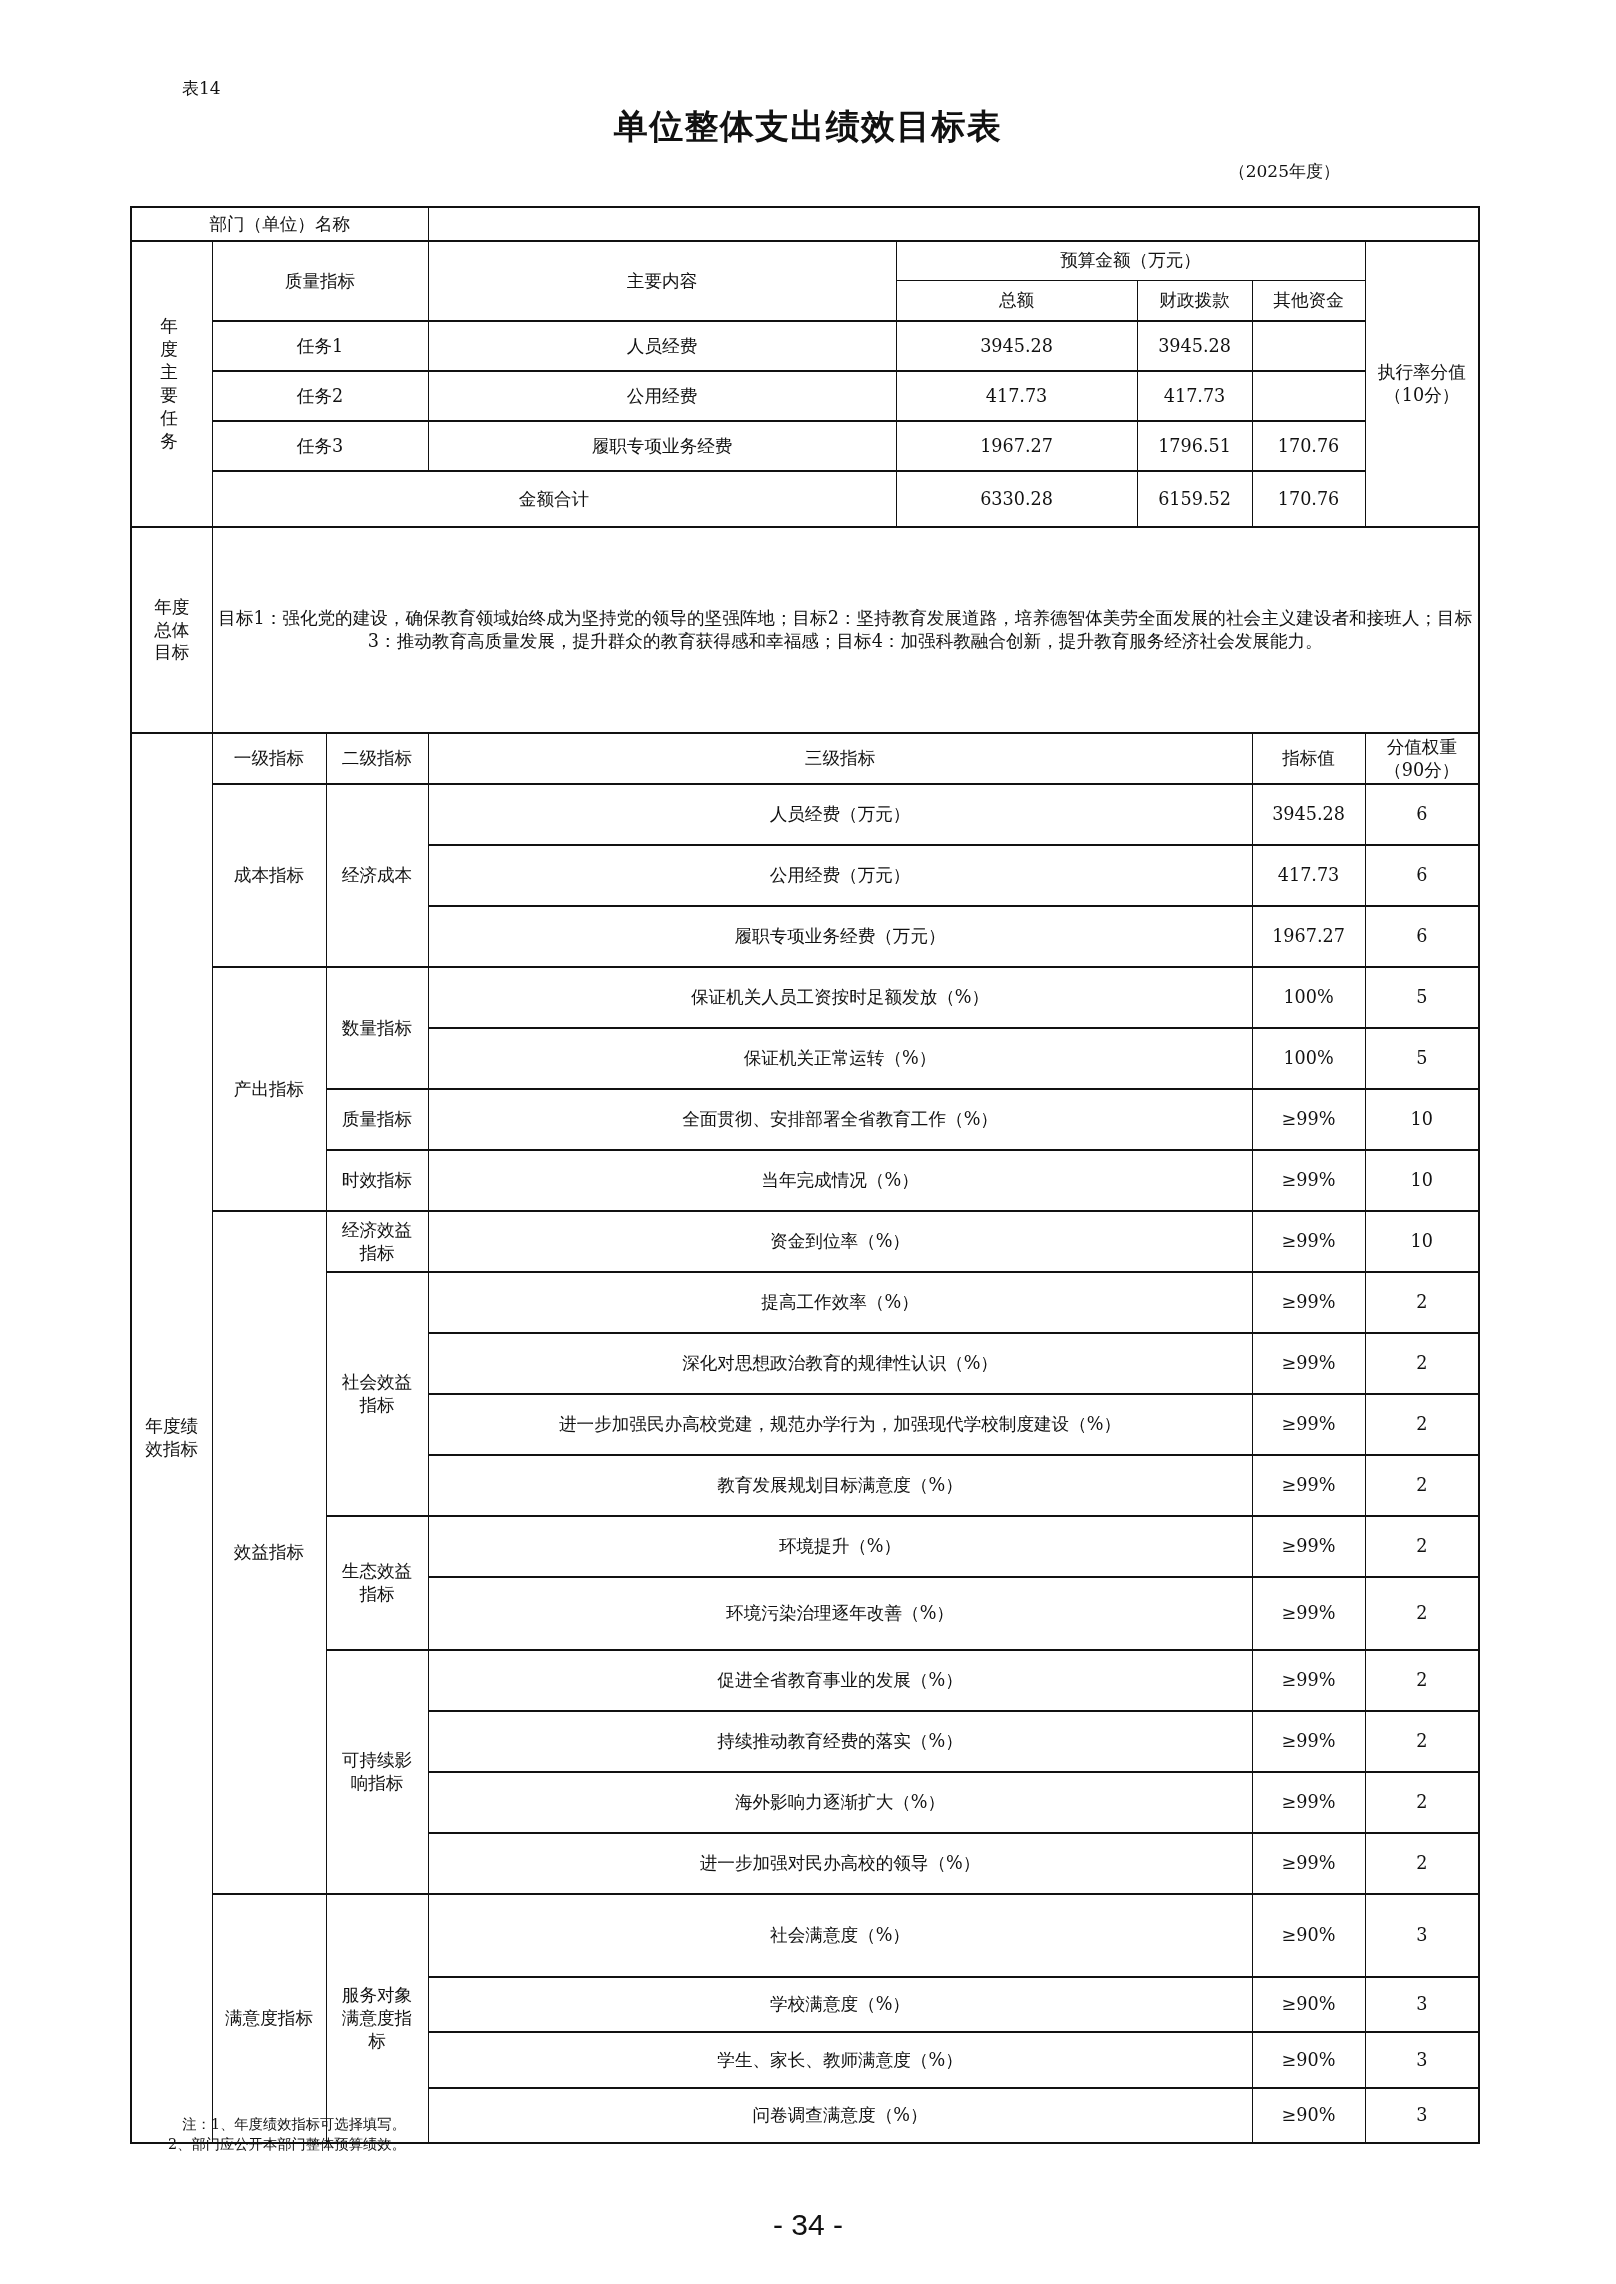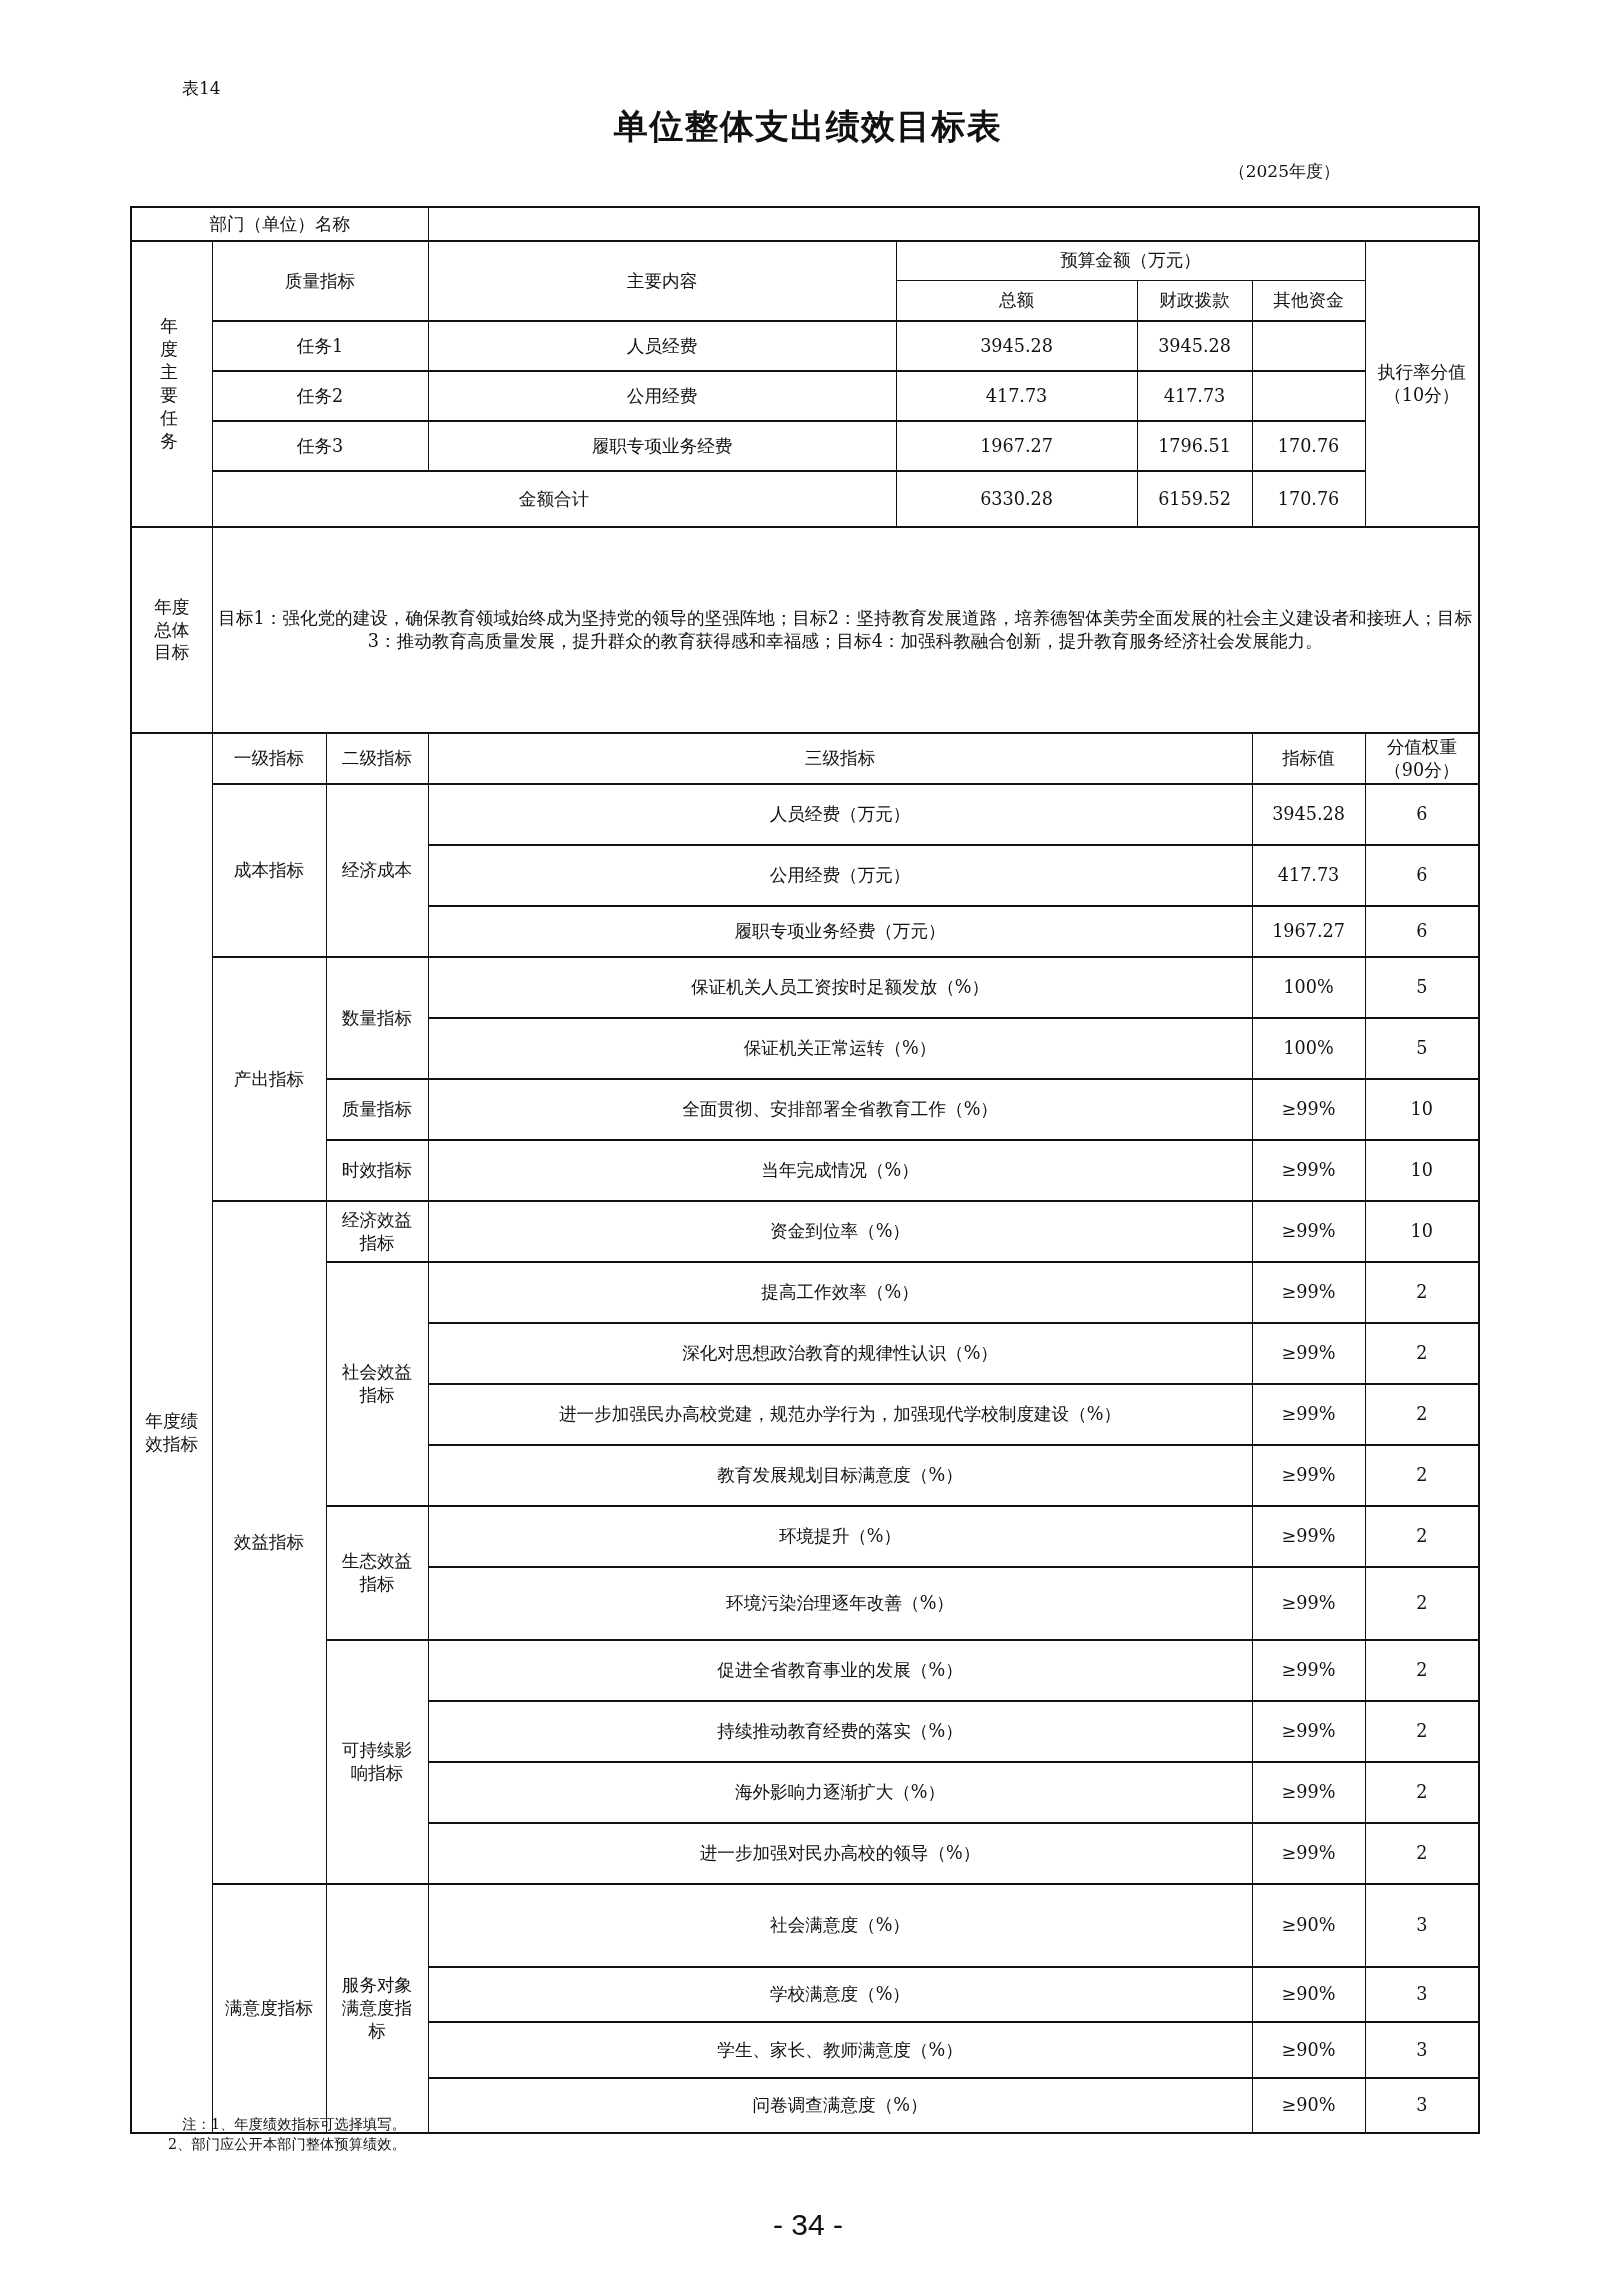--- a/index.html
+++ b/index.html
@@ -119,21 +119,21 @@
     <td rowspan="3">经济成本</td>
     <td colspan="3" class="left">人员经费（万元）</td>
     <td>3945.28</td>
     <td>6</td>
   </tr>
   <tr class="sep" style="height:61px">
     <td colspan="3" class="left">公用经费（万元）</td>
     <td>417.73</td>
     <td>6</td>
   </tr>
-  <tr class="sep" style="height:51px">
+  <tr class="sep" style="height:61px">
     <td colspan="3" class="left">履职专项业务经费（万元）</td>
     <td>1967.27</td>
     <td>6</td>
   </tr>
 
   <tr class="sep" style="height:61px">
     <td rowspan="4">产出指标</td>
     <td rowspan="2">数量指标</td>
     <td colspan="3" class="left">保证机关人员工资按时足额发放（%）</td>
     <td>100%</td>

